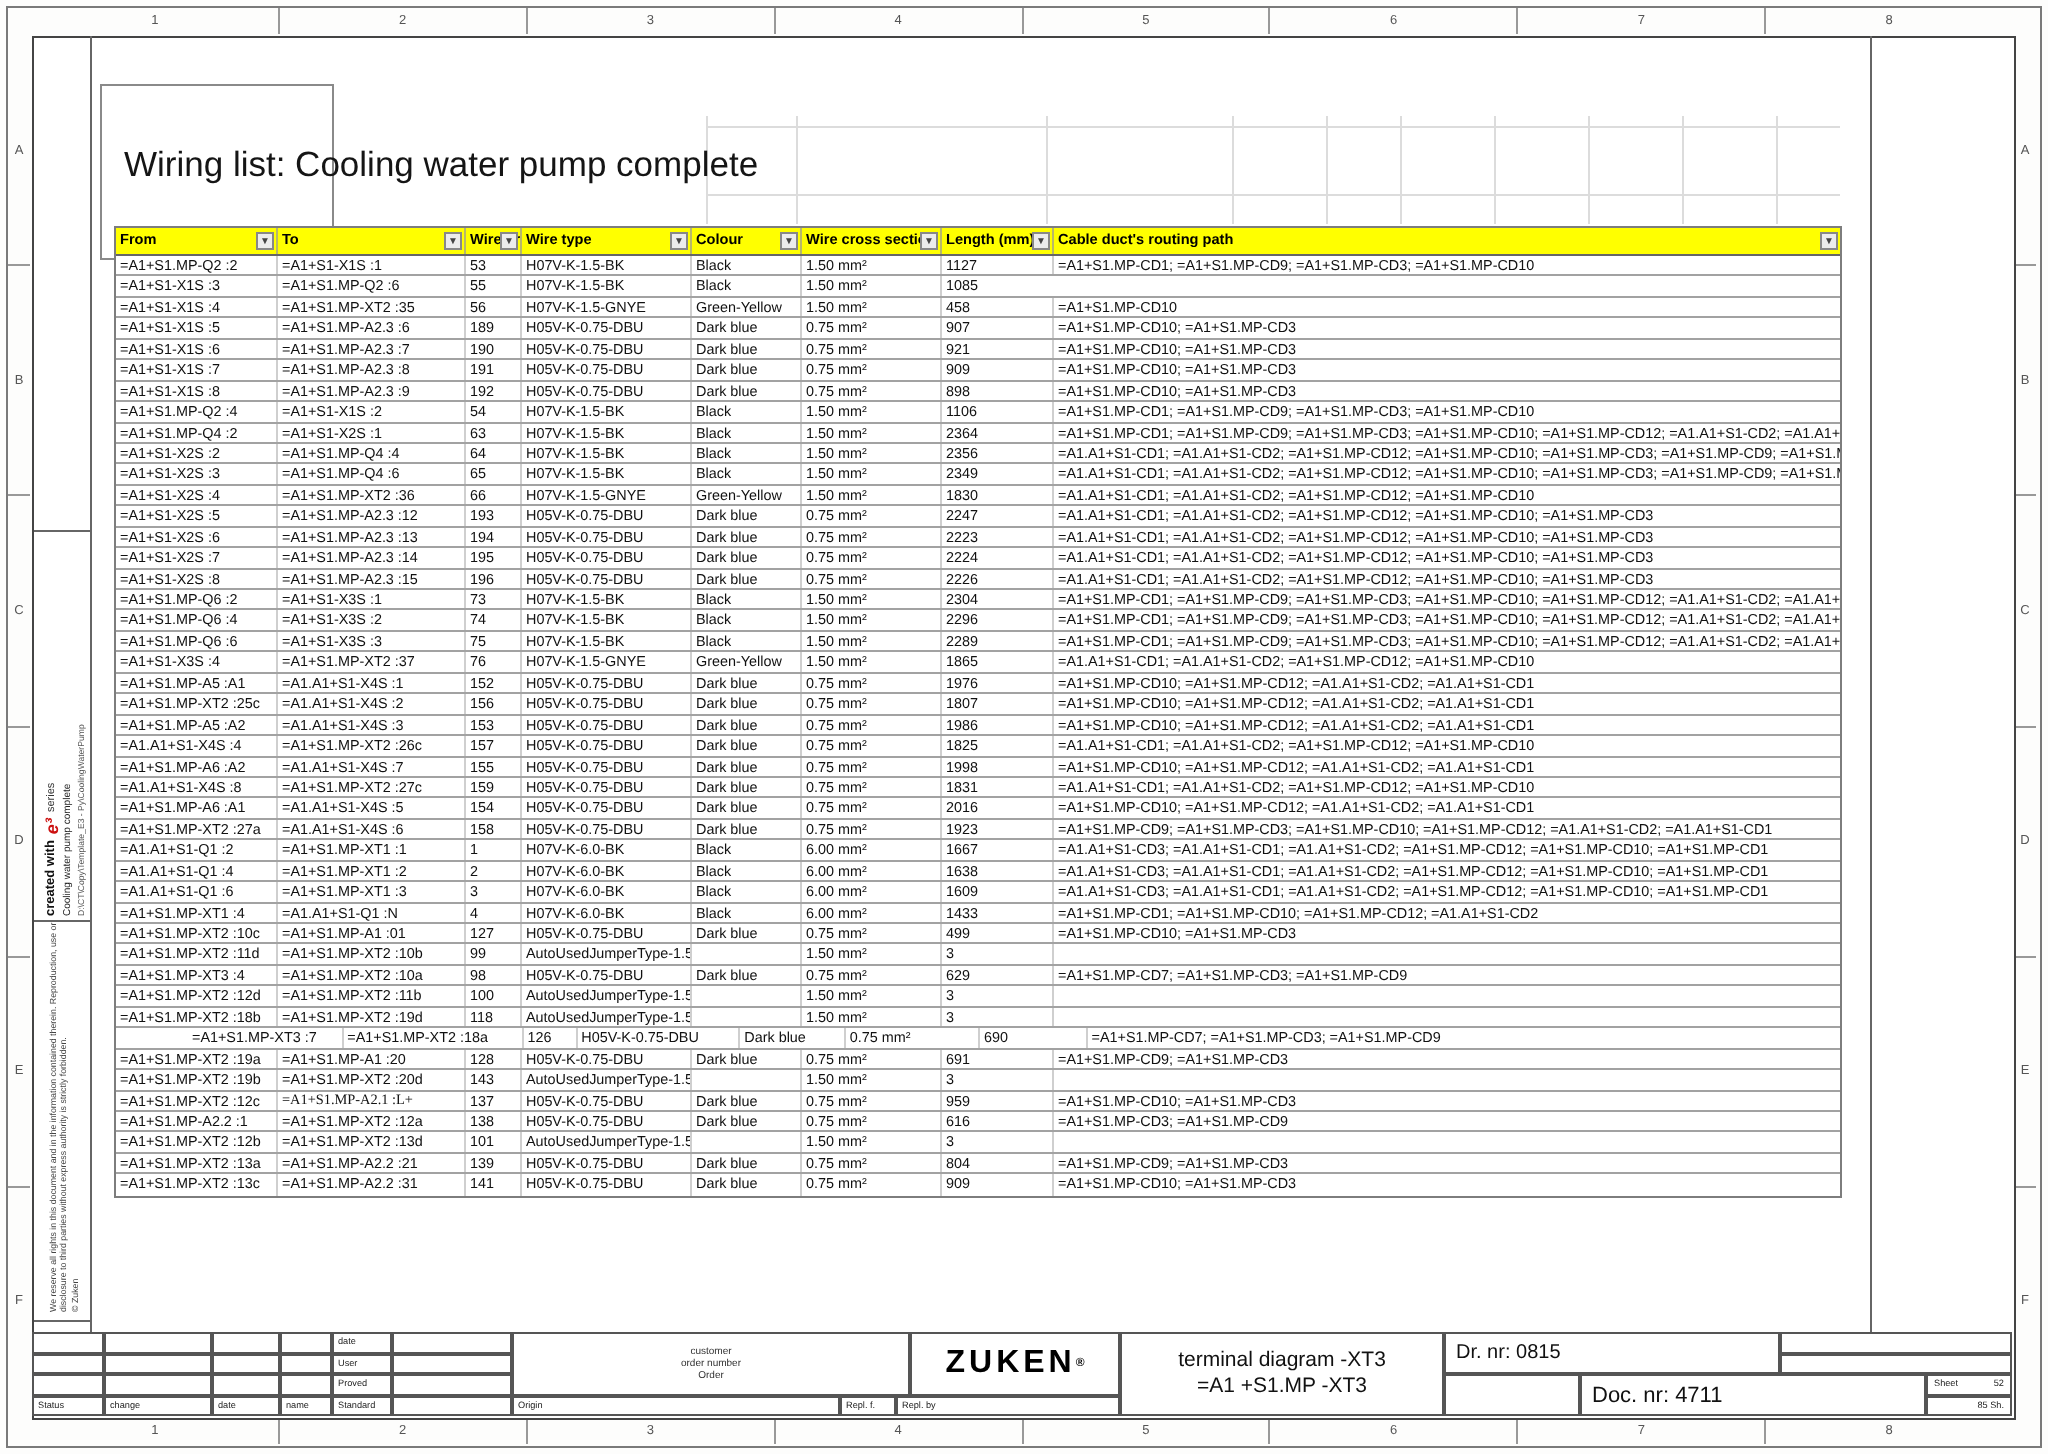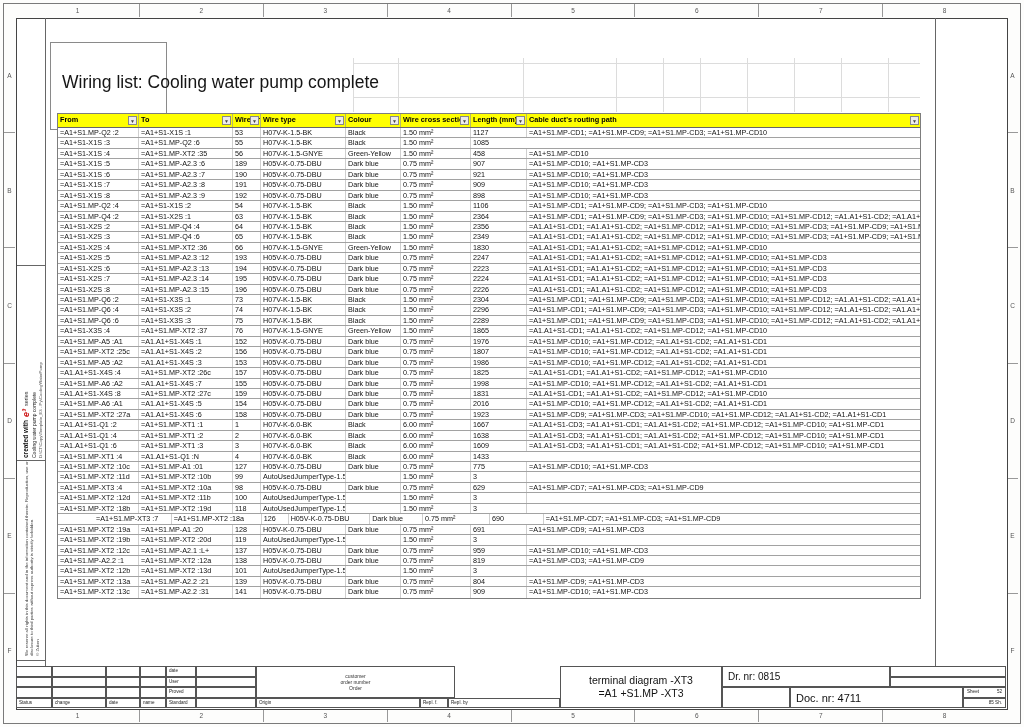--- a/index.html
+++ b/index.html
@@ -457,29 +457,30 @@
           <div class="td" style="width: 393px;">=A1.A1+S1-CD3; =A1.A1+S1-CD1; =A1.A1+S1-CD2; =A1+S1.MP-CD12; =A1+S1.MP-CD10; =A1+S1.MP-CD1</div>
         </div>
         <div class="tr">
           <div class="td" style="width: 81px;">=A1+S1.MP-XT1 :4</div>
           <div class="td" style="width: 94px;">=A1.A1+S1-Q1 :N</div>
           <div class="td" style="width: 28px;">4</div>
           <div class="td" style="width: 85px;">H07V-K-6.0-BK</div>
           <div class="td" style="width: 55px;">Black</div>
           <div class="td" style="width: 70px;">6.00 mm²</div>
           <div class="td" style="width: 56px;">1433</div>
+          <div class="td" style="width: 393px;">=A1+S1.MP-CD1; =A1+S1.MP-CD10; =A1+S1.MP-CD12; =A1.A1+S1-CD2</div>
         </div>
         <div class="tr">
           <div class="td" style="width: 81px;">=A1+S1.MP-XT2 :10c</div>
           <div class="td" style="width: 94px;">=A1+S1.MP-A1 :01</div>
           <div class="td" style="width: 28px;">127</div>
           <div class="td" style="width: 85px;">H05V-K-0.75-DBU</div>
           <div class="td" style="width: 55px;">Dark blue</div>
           <div class="td" style="width: 70px;">0.75 mm²</div>
-          <div class="td" style="width: 56px;">775</div>
+          <div class="td" style="width: 56px;">499</div>
           <div class="td" style="width: 393px;">=A1+S1.MP-CD10; =A1+S1.MP-CD3</div>
         </div>
         <div class="tr">
           <div class="td" style="width: 81px;">=A1+S1.MP-XT2 :11d</div>
           <div class="td" style="width: 94px;">=A1+S1.MP-XT2 :10b</div>
           <div class="td" style="width: 28px;">99</div>
           <div class="td" style="width: 85px;">AutoUsedJumperType-1.5</div>
           <div class="td" style="width: 55px;"></div>
           <div class="td" style="width: 70px;">1.50 mm²</div>
           <div class="td" style="width: 56px;">3</div>
@@ -531,45 +532,45 @@
           <div class="td" style="width: 28px;">128</div>
           <div class="td" style="width: 85px;">H05V-K-0.75-DBU</div>
           <div class="td" style="width: 55px;">Dark blue</div>
           <div class="td" style="width: 70px;">0.75 mm²</div>
           <div class="td" style="width: 56px;">691</div>
           <div class="td" style="width: 393px;">=A1+S1.MP-CD9; =A1+S1.MP-CD3</div>
         </div>
         <div class="tr">
           <div class="td" style="width: 81px;">=A1+S1.MP-XT2 :19b</div>
           <div class="td" style="width: 94px;">=A1+S1.MP-XT2 :20d</div>
-          <div class="td" style="width: 28px;">119</div>
+          <div class="td" style="width: 28px;">143</div>
           <div class="td" style="width: 85px;">AutoUsedJumperType-1.5</div>
           <div class="td" style="width: 55px;"></div>
           <div class="td" style="width: 70px;">1.50 mm²</div>
           <div class="td" style="width: 56px;">3</div>
           <div class="td" style="width: 393px;"></div>
         </div>
         <div class="tr">
           <div class="td" style="width: 81px;">=A1+S1.MP-XT2 :12c</div>
-          <div class="td" style="width: 94px;">=A1+S1.MP-A2.1 :L+</div>
+          <div class="td" style="width: 94px; font-family: Liberation Serif, serif;">=A1+S1.MP-A2.1 :L+</div>
           <div class="td" style="width: 28px;">137</div>
           <div class="td" style="width: 85px;">H05V-K-0.75-DBU</div>
           <div class="td" style="width: 55px;">Dark blue</div>
           <div class="td" style="width: 70px;">0.75 mm²</div>
           <div class="td" style="width: 56px;">959</div>
           <div class="td" style="width: 393px;">=A1+S1.MP-CD10; =A1+S1.MP-CD3</div>
         </div>
         <div class="tr">
           <div class="td" style="width: 81px;">=A1+S1.MP-A2.2 :1</div>
           <div class="td" style="width: 94px;">=A1+S1.MP-XT2 :12a</div>
           <div class="td" style="width: 28px;">138</div>
           <div class="td" style="width: 85px;">H05V-K-0.75-DBU</div>
           <div class="td" style="width: 55px;">Dark blue</div>
           <div class="td" style="width: 70px;">0.75 mm²</div>
-          <div class="td" style="width: 56px;">819</div>
+          <div class="td" style="width: 56px;">616</div>
           <div class="td" style="width: 393px;">=A1+S1.MP-CD3; =A1+S1.MP-CD9</div>
         </div>
         <div class="tr">
           <div class="td" style="width: 81px;">=A1+S1.MP-XT2 :12b</div>
           <div class="td" style="width: 94px;">=A1+S1.MP-XT2 :13d</div>
           <div class="td" style="width: 28px;">101</div>
           <div class="td" style="width: 85px;">AutoUsedJumperType-1.5</div>
           <div class="td" style="width: 55px;"></div>
           <div class="td" style="width: 70px;">1.50 mm²</div>
           <div class="td" style="width: 56px;">3</div>
@@ -628,20 +629,24 @@
   <div class="tb lbl" style="left:166px;top:687px;width:30px;height:10.5px;">Proved</div>
   <div class="tb lbl" style="left:166px;top:697.5px;width:30px;height:10.5px;">Standard</div>
   <div class="tb cust" style="left:256px;top:666px;width:199px;height:31.5px;">
     <span>customer</span>
     <span>order number</span>
     <span>Order</span>
   </div>
   <div class="tb lbl" style="left:256px;top:697.5px;width:164px;height:10.5px;">Origin</div>
   <div class="tb lbl" style="left:420px;top:697.5px;width:28px;height:10.5px;">Repl. f.</div>
   <div class="tb lbl" style="left:448px;top:697.5px;width:112px;height:10.5px;">Repl. by</div>
+  <div class="tb zuken" style="left:455px;top:666px;width:105px;height:31.5px;">
+    <span>ZUKEN</span>
+      <sup>®</sup>
+  </div>
   <div class="tb doctitle" style="left:560px;top:666px;width:162px;height:42px;">
     <span>terminal diagram -XT3</span>
     <span>=A1 +S1.MP -XT3</span>
   </div>
   <div class="tb drnr" style="left:722px;top:666px;width:168px;height:21px;">Dr. nr: 0815</div>
   <div class="tb docnr" style="left:790px;top:687px;width:173px;height:21px;">Doc. nr: 4711</div>
   <div class="tb sheetrow" style="left:963px;top:687px;width:43px;height:10.5px;">
     <span>Sheet</span>
     <span>52</span>
   </div>

